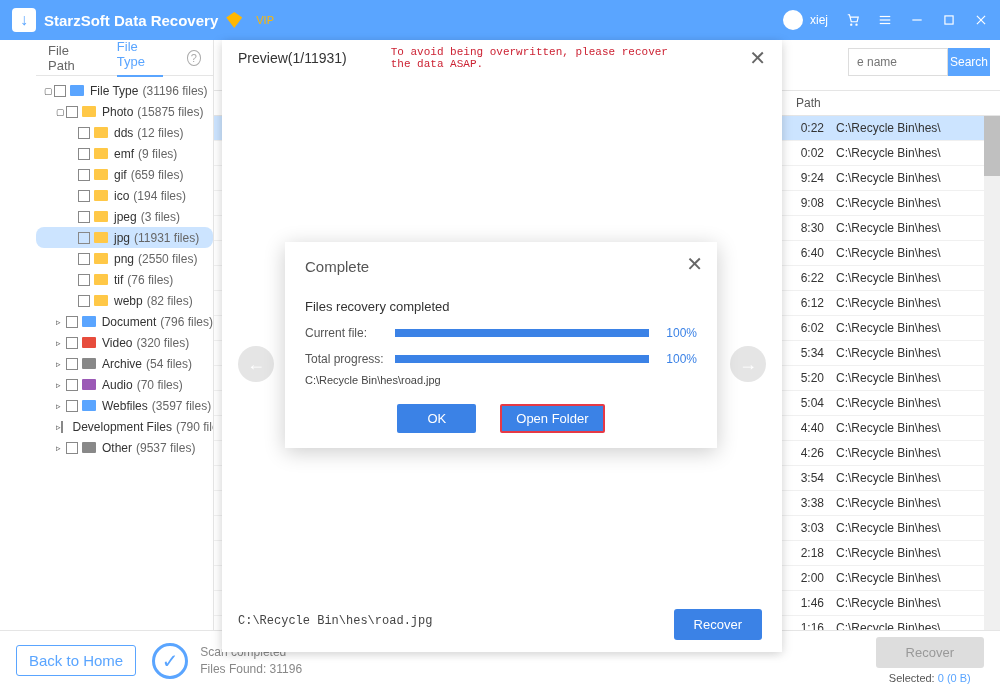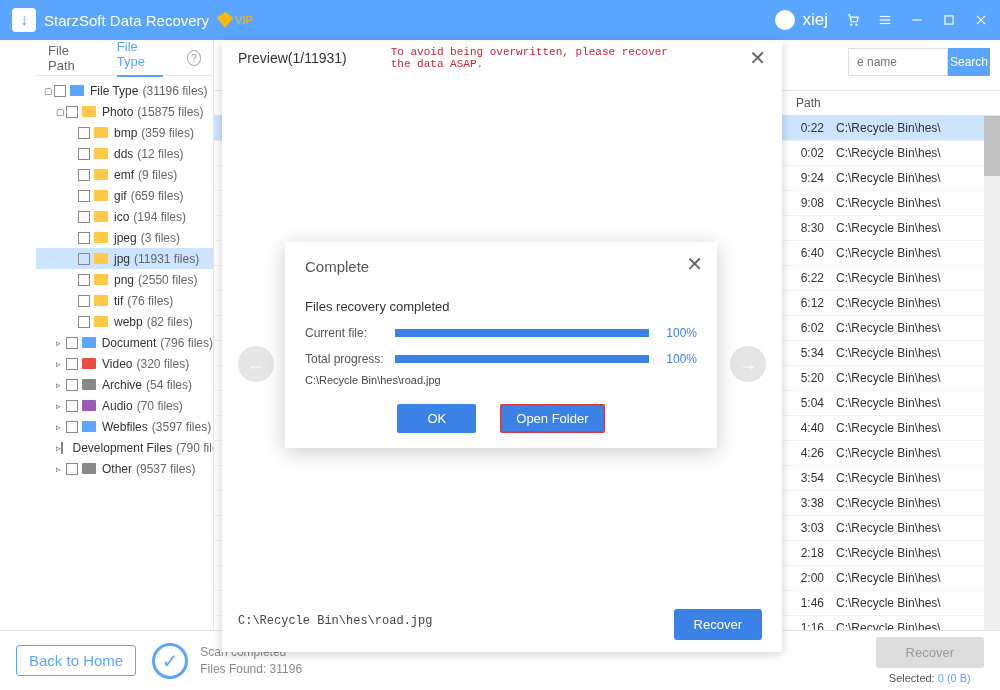--- a/index.html
+++ b/index.html
@@ -1,37 +1,37 @@
 <!DOCTYPE html>
 <html><head>
 <meta charset="utf-8">
 <style>
 * { box-sizing: border-box; margin: 0; padding: 0; font-family: Arial, sans-serif; }
 body { width: 1000px; height: 690px; overflow: hidden; background: #fff; position: relative; }
 
 .titlebar { height: 40px; background: #5aa5ff; display: flex; align-items: center; padding: 0 12px; color: #fff; }
 .titlebar .logo { width: 24px; height: 24px; background: #fff; border-radius: 4px; display: flex; align-items: center; justify-content: center; color: #5aa5ff; font-weight: bold; font-size: 16px; margin-right: 8px; }
-.titlebar .app-title { font-size: 15px; font-weight: 400; }
-.titlebar .vip { margin-left: 8px; display: flex; align-items: center; color: #ffb700; font-size: 11px; }
+.titlebar .app-title { font-size: 15px; font-weight: 700; }
+.titlebar .vip { margin-left: 8px; display: flex; align-items: center; color: #ffb700; font-size: 11px; gap: 12px; }
 .titlebar .vip-diamond { width: 16px; height: 16px; background: #ffb700; clip-path: polygon(50% 0, 100% 35%, 50% 100%, 0 35%); margin-right: 2px; }
 .titlebar .spacer { flex: 1; }
 .titlebar .win-controls { display: flex; gap: 18px; align-items: center; }
 .titlebar .avatar { width: 20px; height: 20px; border-radius: 50%; background: #fff; display: inline-block; }
-.titlebar .username { font-size: 17px; margin-left: 7px; }
+.titlebar .username { font-size: 12px; margin-left: 7px; }
 .titlebar .win-icon { width: 14px; height: 14px; display: inline-block; }
 
 .main { display: flex; height: 590px; }
 .sidebar { width: 178px; border-right: 1px solid #e5e5e5; display: flex; flex-direction: column; margin-left: 36px; }
 .tabs { display: flex; height: 36px; align-items: center; border-bottom: 1px solid #e5e5e5; padding: 0 12px; gap: 24px; font-size: 13px; color: #666; }
 .tabs .tab.active { color: #5aa5ff; border-bottom: 2px solid #5aa5ff; padding-bottom: 6px; }
 .tabs .help-icon { margin-left: auto; width: 16px; height: 16px; border: 1px solid #aaa; border-radius: 50%; display: flex; align-items: center; justify-content: center; font-size: 11px; color: #aaa; }
 
 .tree { flex: 1; overflow-y: auto; padding: 4px 0; font-size: 12px; }
 .tree-item { display: flex; align-items: center; height: 21px; padding-left: 8px; cursor: pointer; white-space: nowrap; font-family: 'Courier New', monospace; }
-.tree-item.selected { background: #cce4ff; }
+.tree-item.selected { background: #cce4ff; border-radius: 8px; }
 .tree-item .arrow { width: 10px; font-size: 9px; color: #555; }
 .tree-item .cb { width: 12px; height: 12px; border: 1px solid #888; margin-right: 4px; }
 .tree-item .folder-icon { width: 14px; height: 11px; margin-right: 6px; border-radius: 1px; }
 .fi-yellow { background: #ffc847; }
 .fi-blue { background: #5aa5ff; }
 .fi-red { background: #e74c3c; }
 .fi-gray { background: #888; }
 .fi-purple { background: #9b59b6; }
 .fi-pink { background: #e91e63; }
 .tree-item .label { color: #333; }
@@ -152,27 +152,20 @@
           <span class="cb"></span>
           <span class="folder-icon fi-yellow"></span>
         <span class="label">Photo</span>
           <span class="count">(15875 files)</span>
       </div>
       <div id="tree-items">
           <div class="tree-item indent-2">
             <span class="arrow"></span>
             <span class="cb"></span>
             <span class="folder-icon fi-yellow"></span>
-            <span class="label">bmp</span>
-            <span class="count">(359 files)</span>
-          </div>
-          <div class="tree-item indent-2">
-            <span class="arrow"></span>
-            <span class="cb"></span>
-            <span class="folder-icon fi-yellow"></span>
             <span class="label">dds</span>
             <span class="count">(12 files)</span>
           </div>
           <div class="tree-item indent-2">
             <span class="arrow"></span>
             <span class="cb"></span>
             <span class="folder-icon fi-yellow"></span>
             <span class="label">emf</span>
             <span class="count">(9 files)</span>
           </div>

